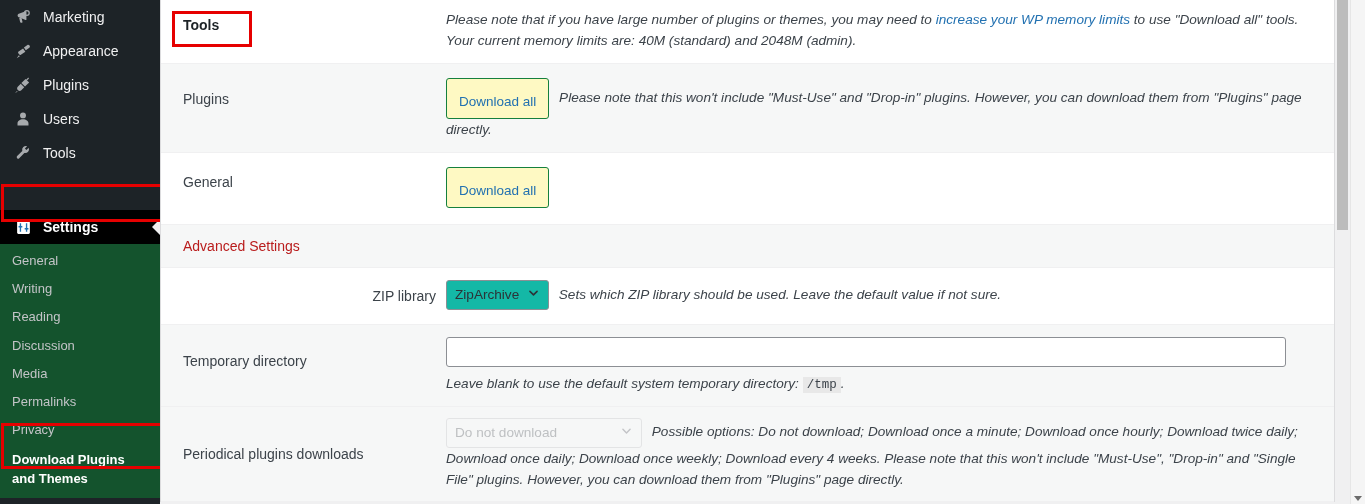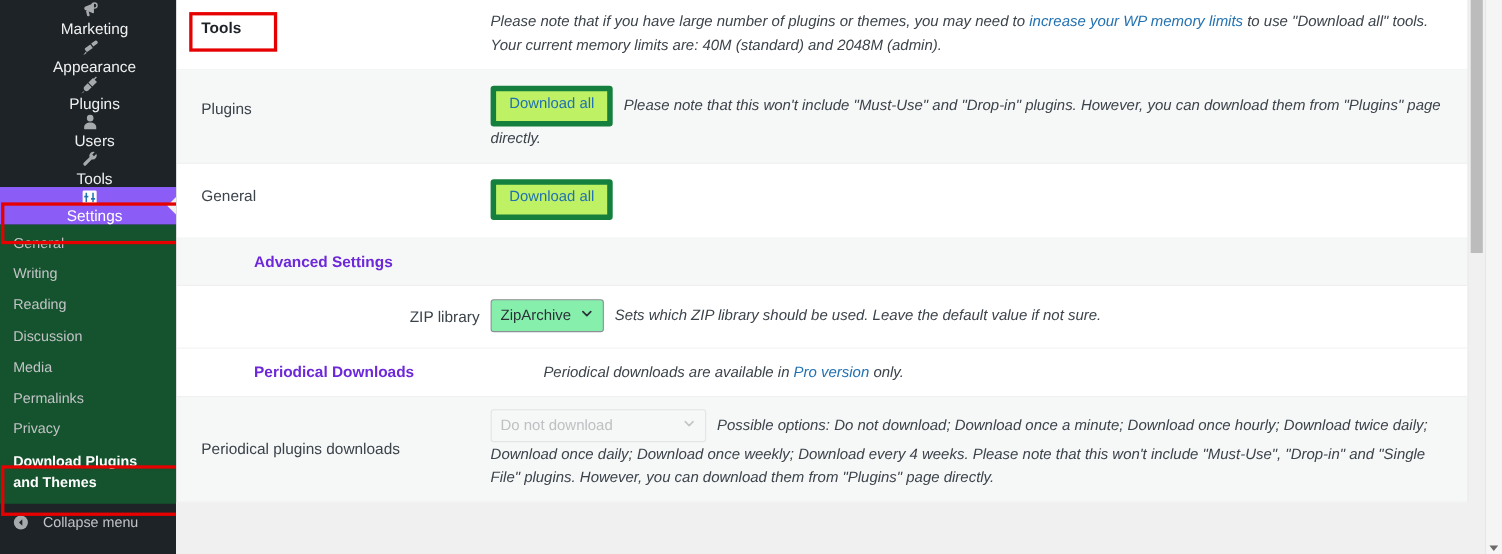--- a/index.html
+++ b/index.html
@@ -21,35 +21,35 @@
     overflow: hidden;
   }
   .menu-top { padding-top: 0px; }
   .menu-item {
     display: flex; align-items: center;
     height: 34px;
     padding-left: 12px;
     color: #f0f0f1;
     font-size: 14px;
     position: relative;
-    flex-direction: column;
   }
   .menu-item .mi-icon {
     width: 22px; min-width: 22px; height: 20px;
     display: flex; align-items: center; justify-content: center;
     margin-right: 9px;
     color: #a7aaad;
   }
   .menu-item .mi-icon svg { display: block; }
   .menu-item .mi-label { white-space: nowrap; }
 
   .menu-item.current {
-    background: #8b5cf6;
+    background: #000000;
     color: #fff;
-    font-weight: 400;
+    font-weight: 700;
+    margin-top: 40px;
   }
   .menu-item.current .mi-icon { color: #fff; }
   .menu-item.current::after {
     content: "";
     position: absolute; right: 0; top: 50%;
     transform: translateY(-50%);
     border-style: solid;
     border-width: 8px 8px 8px 0;
     border-color: transparent #f0f0f1 transparent transparent;
   }
@@ -105,21 +105,21 @@
   }
   .frow.alt { background: #f6f7f7; }
   .fth {
     width: 285px; min-width: 285px;
     padding: 20px 10px 20px 22px;
     font-size: 14px;
     color: #3c434a;
     font-weight: 400;
     line-height: 1.3;
   }
-  .fth.section { font-weight: 700; color: #6d28d9; padding-top: 12px; padding-bottom: 12px; margin-left: 48px; }
+  .fth.section { font-weight: 400; color: #b91c1c; padding-top: 12px; padding-bottom: 12px; }
   .ftd {
     flex: 1 1 auto;
     padding: 12px 15px 12px 0;
     font-size: 13.6px;
     color: #3c434a;
     line-height: 1.55;
   }
   .desc {
     font-style: italic;
     color: #3c434a;
@@ -135,35 +135,35 @@
     font-family: "Liberation Mono", monospace;
     background: #e8e8e8;
     padding: 1px 4px;
     font-style: normal;
     font-size: 12.5px;
     color: #3c434a;
   }
 
   .btn-secondary {
     display: inline-block;
-    background: #bef264;
-    border: 5px solid #15803d;
+    background: #fef9c3;
+    border: 1px solid #15803d;
     color: #2271b1;
     border-radius: 3px;
-    padding: 2px 12px 6px;
+    padding: 14px 12px 6px;
     font-size: 13.5px;
     line-height: 1.4;
     vertical-align: middle;
     white-space: nowrap;
     font-family: "Liberation Sans", sans-serif;
   }
 
   select.wp-select {
     appearance: none; -webkit-appearance: none;
-    background: #86efac;
+    background: #14b8a6;
     border: 1px solid #8c8f94;
     border-radius: 3px;
     color: #2c3338;
     font-size: 13.6px;
     font-family: "Liberation Sans", sans-serif;
     padding: 4px 28px 5px 8px;
     height: 30px;
     line-height: 1.4;
   }
   .selwrap { position: relative; display: inline-block; vertical-align: middle; }
@@ -358,27 +358,28 @@
             <span class="chev">
               <svg width="13" height="13" viewBox="0 0 20 20" fill="none" stroke="currentColor" stroke-width="2.4" stroke-linecap="round" stroke-linejoin="round">
                   <path d="M4.5 7.5L10 13l5.5-5.5"></path>
                 </svg>
             </span>
           </span>
           <span class="desc" style="margin-left:6px;">Sets which ZIP library should be used. Leave the default value if not sure.</span>
         </div>
       </div>
 
-
-      <div class="frow">
-        <div class="fth section">Periodical Downloads</div>
-        <div class="ftd" style="padding-top:11px;padding-bottom:11px;">
-          <span class="desc"><span>Periodical downloads are available in </span><a class="lnk">Pro version</a><span> only.</span></span>
-        </div>
-      </div>
+      <div class="frow alt">
+        <div class="fth" style="padding-top:27px;padding-bottom:25px;">Temporary directory</div>
+        <div class="ftd" style="padding-top:12px;padding-bottom:10px;">
+          <input class="wp-text" type="text" value="" style="">
+          <div class="desc sub-note"><span>Leave blank to use the default system temporary directory: </span><code class="inline">/tmp</code><span>.</span></div>
+        </div>
+      </div>
+
 
       <div class="frow alt">
         <div class="fth" style="padding-top:38px;padding-bottom:30px;">Periodical plugins downloads</div>
         <div class="ftd" style="padding-top:11px;padding-bottom:11px;">
           <span class="selwrap disabled">
             <select class="wp-select" disabled="">
               <option>Do not download</option>
             </select>
             <span class="chev">
               <svg width="13" height="13" viewBox="0 0 20 20" fill="none" stroke="currentColor" stroke-width="2.2" stroke-linecap="round" stroke-linejoin="round">

